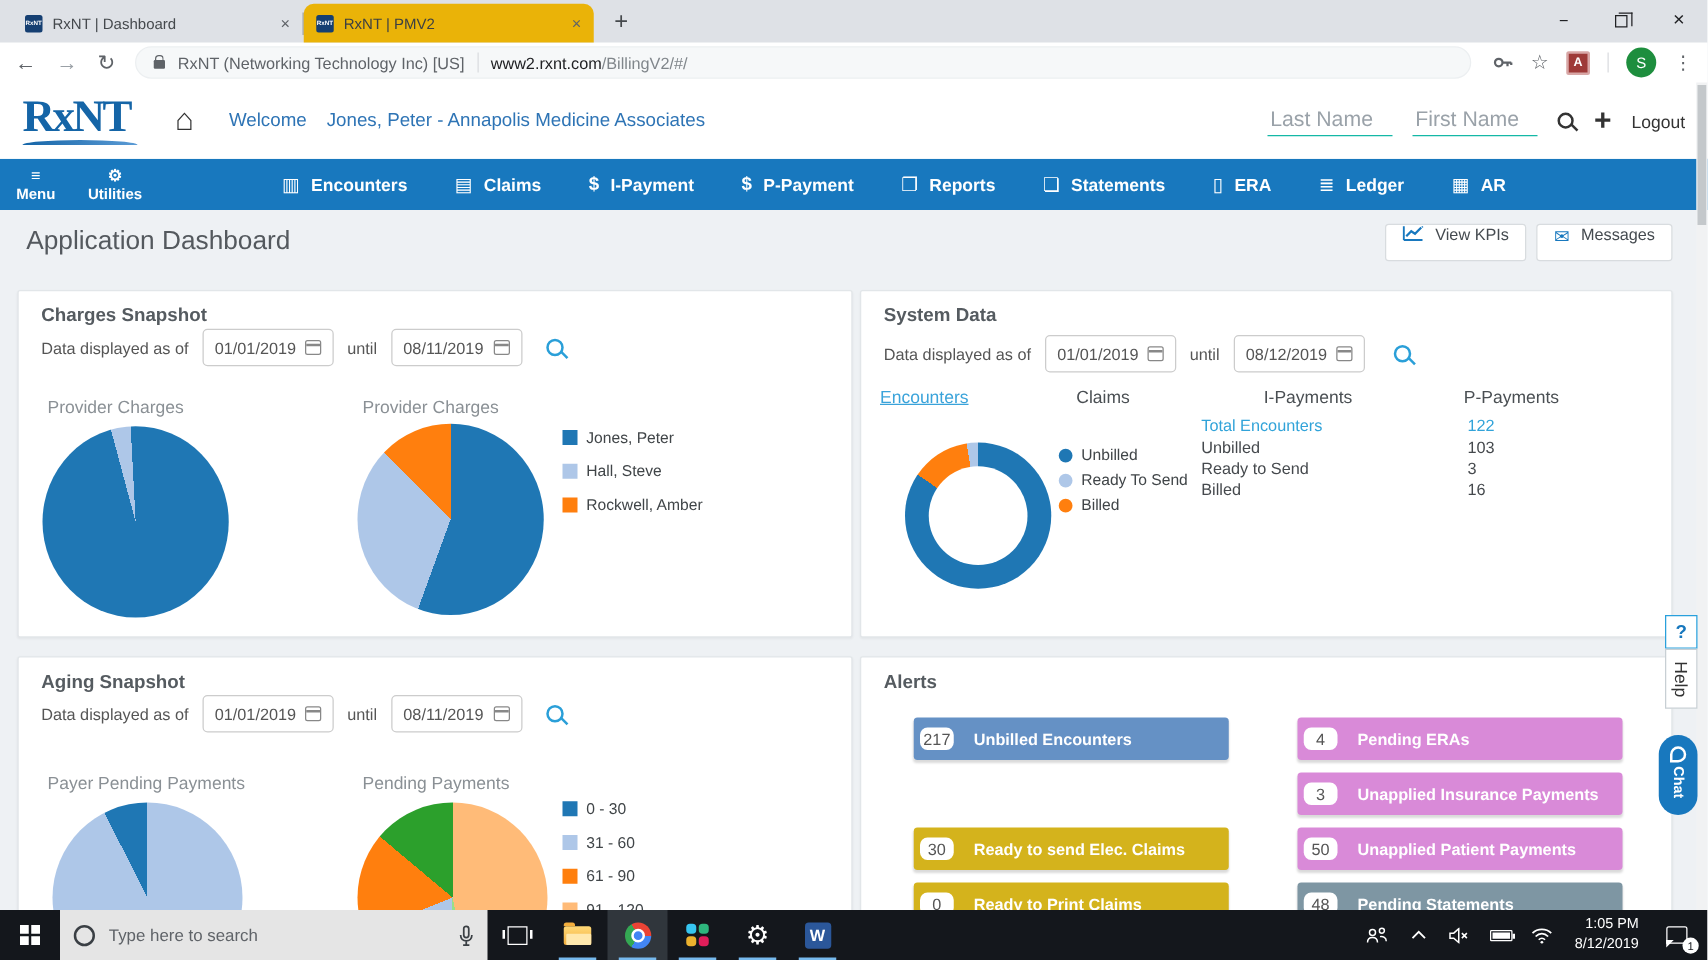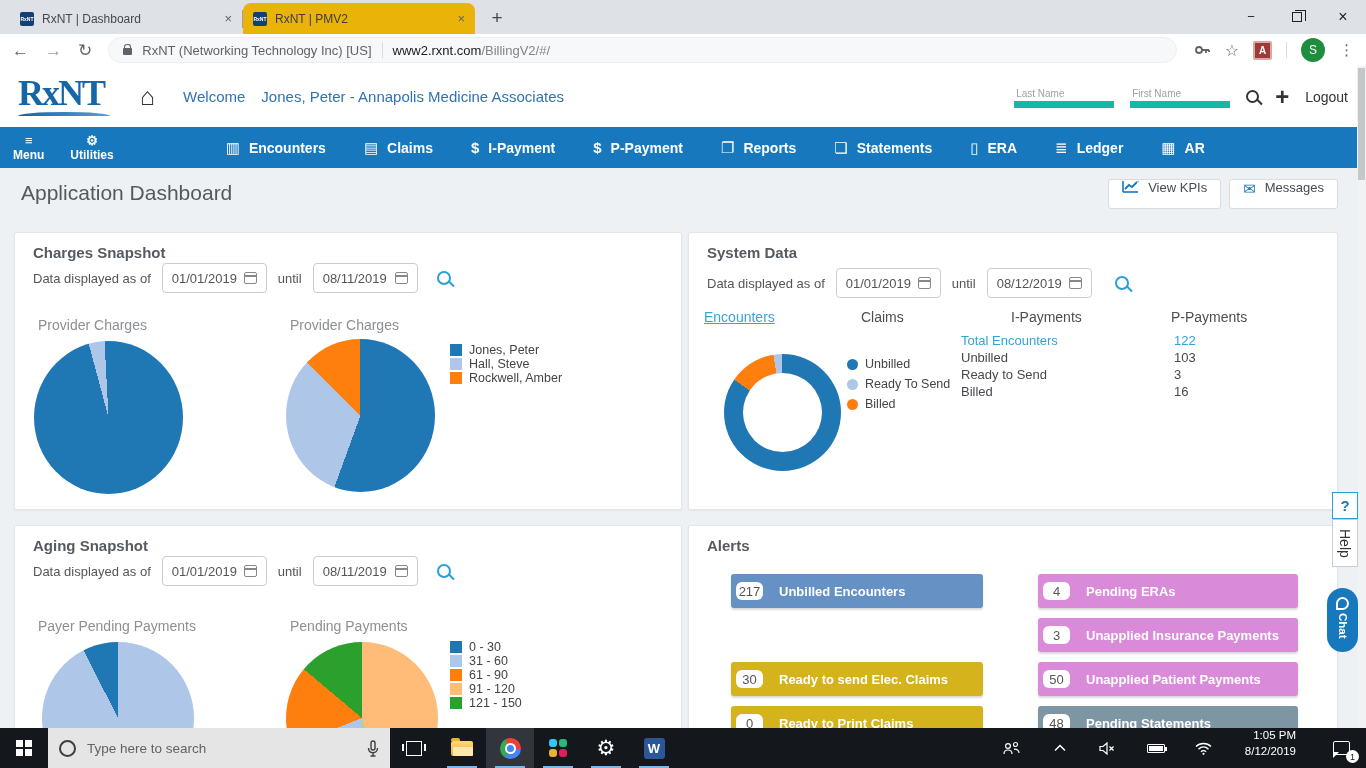--- a/index.html
+++ b/index.html
@@ -36,21 +36,21 @@
   .dots{color:#5f6368;font-size:15px;letter-spacing:0}
 
   
   .appheader{height:61px;background:#fff;display:flex;align-items:center;padding:0 18px;position:relative}
   .logo{font-family:"Liberation Serif",serif;font-weight:bold;font-size:36px;color:#1565a7;letter-spacing:-2px;line-height:.9}
   .logo-wrap{display:flex;flex-direction:column;width:92px}
   .swoosh{height:4px;background:linear-gradient(90deg,#1565a7,#5b9bd5);border-radius:50%/100% 100% 0 0;margin-top:2px}
   .home{font-size:25px;color:#333;margin-left:30px}
   .welcome{margin-left:28px;font-size:15px;color:#2e74b5;display:flex;gap:16px}
   .hdr-right{margin-left:auto;display:flex;align-items:center;gap:16px}
-  .uinput{border:none;border-bottom:7px solid #14b8a6;width:100px;font-size:10px;color:#444;outline:none;font-family:"Liberation Sans",sans-serif;padding:2px 2px}
+  .uinput{border:none;border-bottom:1px solid #14b8a6;width:100px;font-size:17px;color:#444;outline:none;font-family:"Liberation Sans",sans-serif;padding:2px 2px}
   .uinput::placeholder{color:#9aa2a9}
   .mag{width:11px;height:11px;border:2px solid #333;border-radius:50%;position:relative;flex:none}
   .mag::after{content:"";position:absolute;width:7px;height:2px;background:#333;transform:rotate(45deg);right:-6px;bottom:-2px}
   .mag.blue{border-color:#2a9fd8}
   .mag.blue::after{background:#2a9fd8}
   .plus{font-size:24px;color:#333;font-weight:bold;line-height:1}
   .logout{font-size:14px;color:#333}
 
   
   .mainnav{height:41px;background:#1878be;display:flex;align-items:center;color:#fff}
@@ -69,21 +69,21 @@
 
   .panel{position:absolute;background:#fff;border:1px solid #e2e6e9;border-radius:2px;box-shadow:0 1px 2px rgba(0,0,0,.05)}
   .panel h3{position:absolute;left:18px;top:11px;font-size:15px;color:#555b60;font-weight:bold}
   .daterow{position:absolute;left:18px;display:flex;align-items:center;gap:11px;font-size:13px;color:#555}
   .dateinput{width:105px;height:30px;border:1px solid #ccc;border-radius:4px;display:flex;align-items:center;justify-content:space-between;padding:0 9px;font-size:13px;color:#555;background:#fff}
   .cal{width:13px;height:12px;border:1px solid #888;border-radius:2px;position:relative;flex:none}
   .cal::before{content:"";position:absolute;top:2px;left:0;right:0;height:2px;background:#888}
   .chart-title{position:absolute;font-size:14px;color:#8a9095}
   .pie{position:absolute;border-radius:50%}
   .donut::after{content:"";position:absolute;inset:19px;background:#fff;border-radius:50%}
-  .legend{position:absolute;display:flex;flex-direction:column;gap:0;font-size:12.5px;color:#404548}
+  .legend{position:absolute;display:flex;flex-direction:column;gap:13px;font-size:12.5px;color:#404548}
   .litem{display:flex;align-items:center;gap:7px}
   .sw{width:12px;height:12px;flex:none}
   .sw.dot{border-radius:50%;width:11px;height:11px}
 
   .sd-tabs{position:absolute;top:76px;left:0;right:0;font-size:14px;color:#4a4f53}
   .sd-tab{position:absolute;white-space:nowrap}
   .sd-tab.active{color:#3aa3da;text-decoration:underline}
   .stats{position:absolute;font-size:13px;color:#45494d}
   .stat-label{position:absolute;left:0;white-space:nowrap}
   .stat-value{position:absolute;left:213px}
@@ -122,21 +122,21 @@
   .taskview::after{content:"";position:absolute;right:-5px;top:2px;width:2px;height:7px;background:#fff}
   .folder{width:22px;height:15px;background:linear-gradient(#ffd977,#f3ae3d);border-radius:2px;position:relative}
   .folder::before{content:"";position:absolute;top:-3px;left:0;width:9px;height:3px;background:#f3ae3d;border-radius:2px 2px 0 0}
   .folder::after{content:"";position:absolute;left:2px;right:0;bottom:0;height:9px;background:#ffe8ad;border-radius:1px}
   .chrome{width:21px;height:21px;border-radius:50%;background:conic-gradient(from -30deg,#ea4335 0 120deg,#4285f4 120deg 240deg,#34a853 240deg 360deg);position:relative}
   .chrome::after{content:"";position:absolute;inset:5px;background:#4285f4;border:2px solid #fff;border-radius:50%}
   .slack{width:18px;height:18px;display:grid;grid-template-columns:1fr 1fr;grid-template-rows:1fr 1fr;gap:2px}
   .slack i{border-radius:3px}
   .gear{color:#fff;font-size:21px}
   .word{width:21px;height:21px;background:#2b579a;border-radius:3px;color:#fff;font-weight:bold;font-size:13px;display:flex;align-items:center;justify-content:center}
-  .tray{margin-left:auto;display:flex;gap:22px;padding-right:8px;color:#fff}
+  .tray{margin-left:auto;display:flex;align-items:center;gap:7px;padding-right:8px;color:#fff}
   .trayic{width:26px;display:flex;align-items:center;justify-content:center}
   .clock{font-size:11.5px;text-align:right;line-height:1.35;padding:0 6px}
   .battery{width:18px;height:9px;border:1px solid #fff;border-radius:1px;position:relative}
   .battery::before{content:"";position:absolute;right:-3px;top:2px;width:2px;height:4px;background:#fff}
   .battery::after{content:"";position:absolute;inset:1px;background:#fff}
   .notif{width:17px;height:14px;border:1.5px solid #fff;border-radius:2px 2px 2px 0;position:relative}
   .notif::after{content:"";position:absolute;left:-1px;bottom:-4px;border:3px solid transparent;border-top-color:#fff;border-left-color:#fff}
   .badge1{position:absolute;right:7px;bottom:5px;width:13px;height:13px;border-radius:50%;background:#fff;color:#14171c;font-size:9px;display:flex;align-items:center;justify-content:center}
 </style>
 </head>

